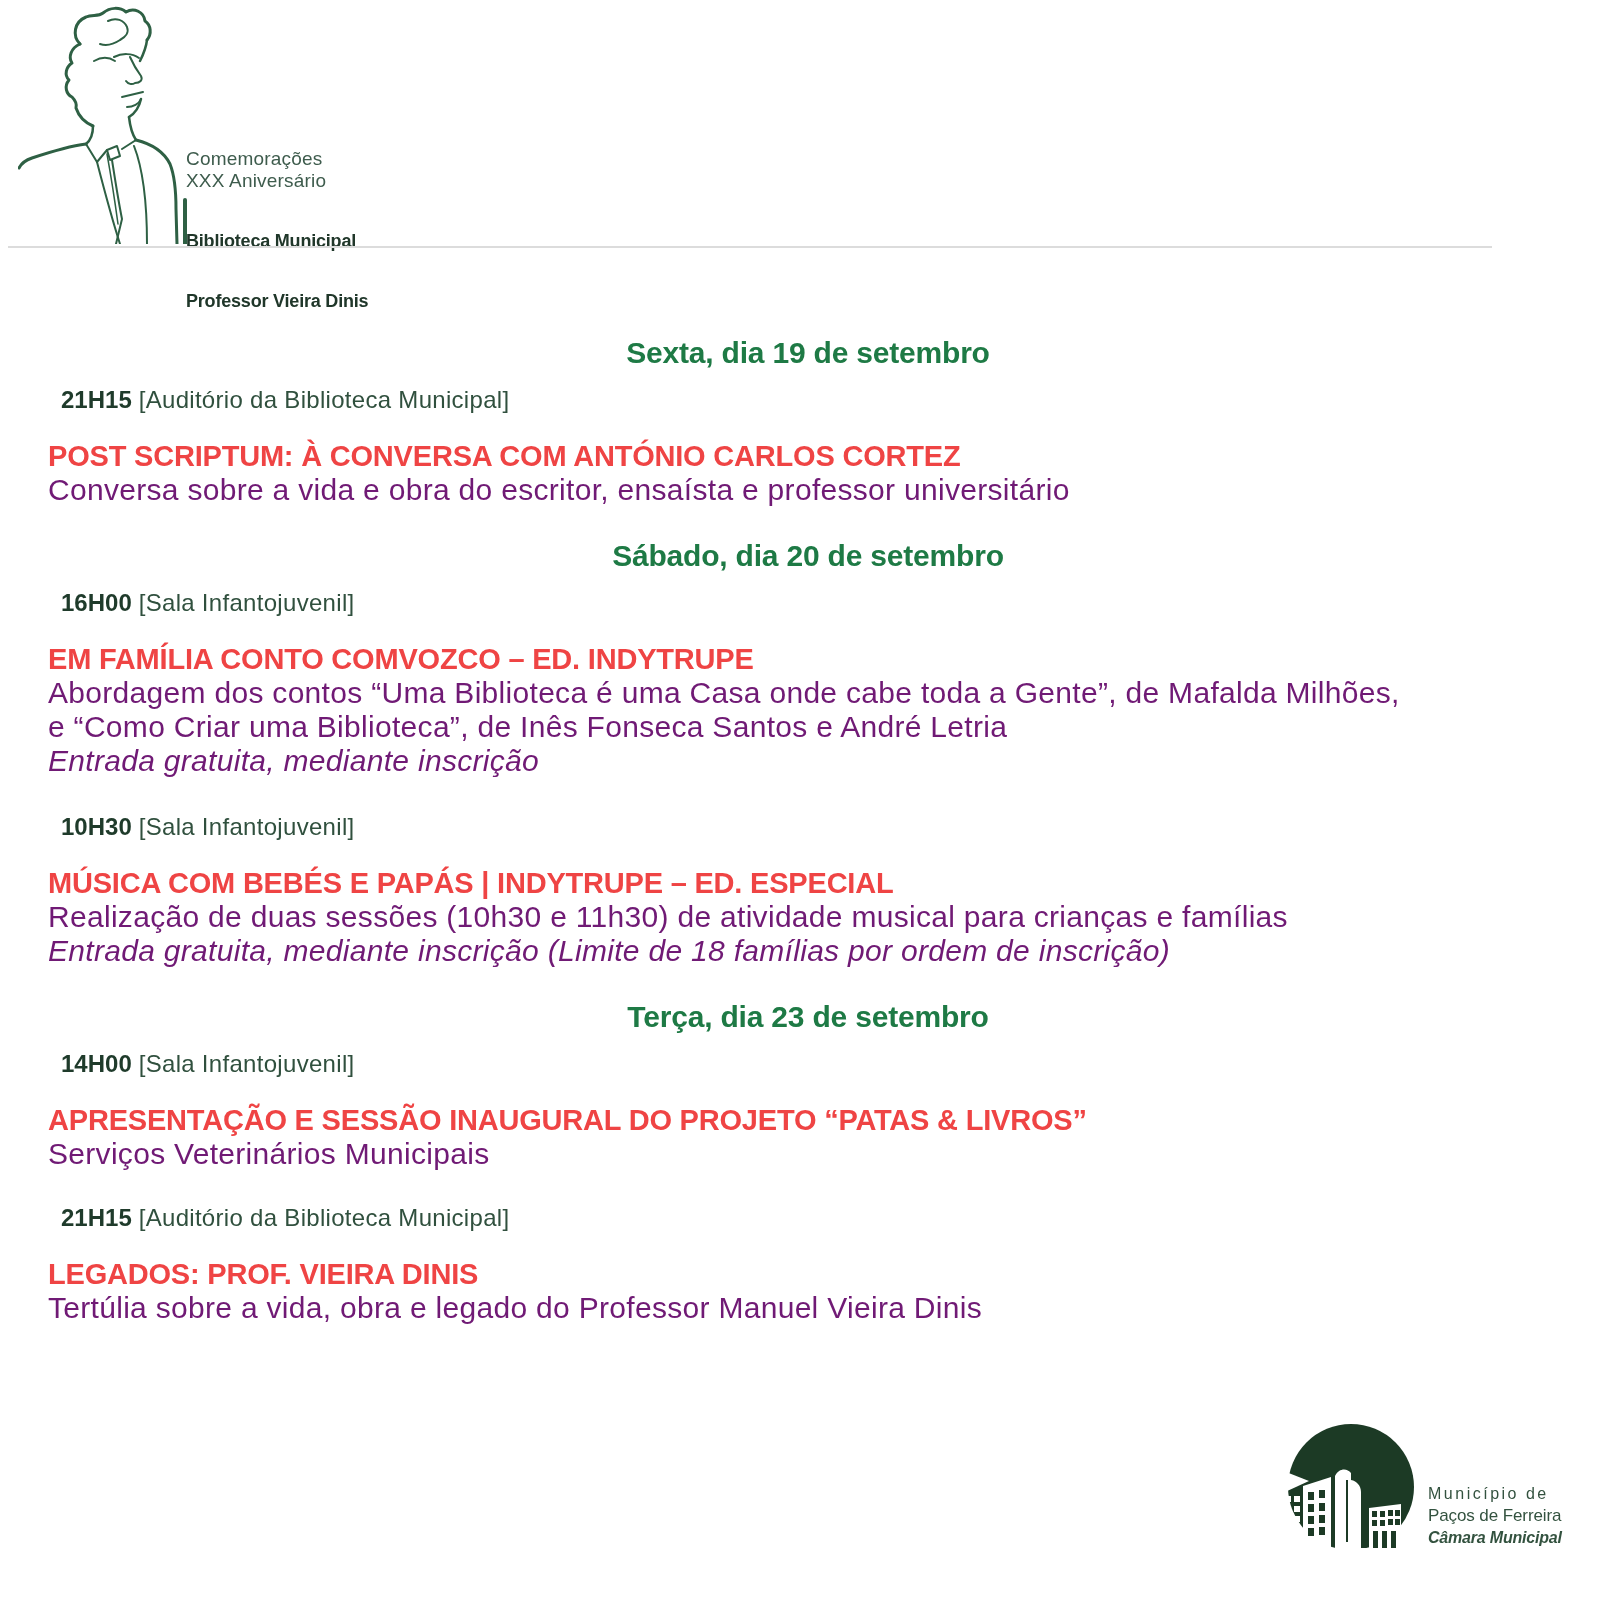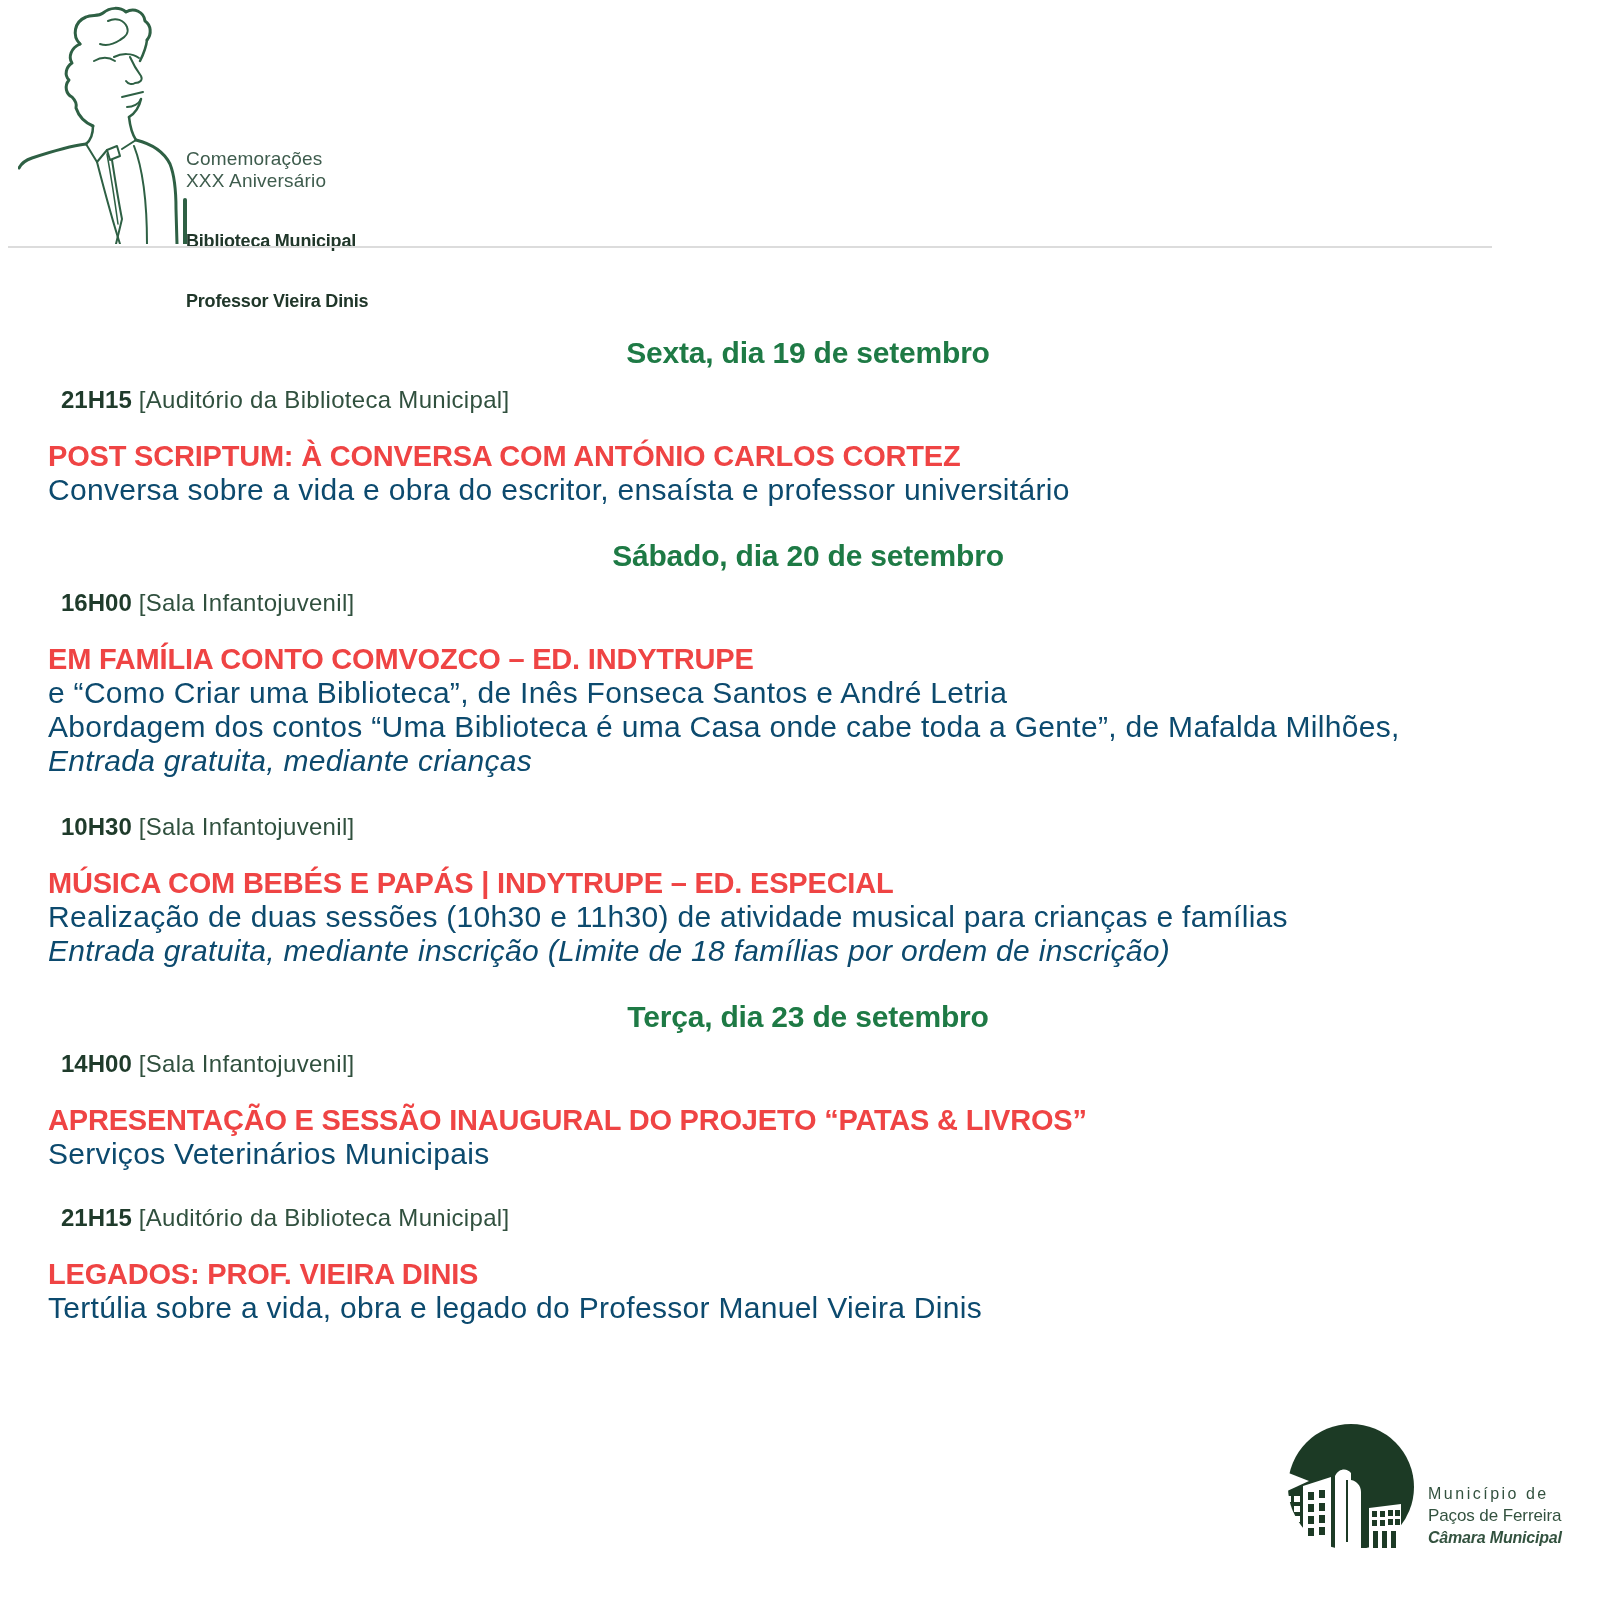--- a/index.html
+++ b/index.html
@@ -16,21 +16,21 @@
   .divider{position:absolute;left:8px;top:246px;width:1484px;height:2px;background:#dcdcdc;}
   
   .content{position:absolute;left:48px;top:336px;width:1520px;}
   .event{margin-top:32px;}
   .event:first-child{margin-top:0;}
   .session + .session{margin-top:30px;}
   .date{font-size:30px;line-height:34px;margin:0;font-weight:bold;color:#1e7a45;letter-spacing:-.2px;text-align:center;}
   .timeline{font-size:24px;line-height:34px;margin:13px;color:#30503e;letter-spacing:.3px;}
   .timeline .time{font-weight:bold;color:#1f3b2b;letter-spacing:0;}
   .etitle{font-size:29px;line-height:34px;margin:22px 0 0 0;font-weight:bold;color:#ef4444;letter-spacing:-.2px;}
-  .desc{font-size:30px;line-height:34px;margin:0;color:#0c4a6e;letter-spacing:.3px;}
+  .desc{font-size:30px;line-height:34px;margin:0;color:#701a75;letter-spacing:.3px;}
   .note{font-style:italic;}
   
   .muni-emblem{position:absolute;left:1275px;top:1424px;width:150px;height:133px;}
   .muni-text{position:absolute;left:1428px;top:1483px;color:#33523f;}
   .muni-l1{font-size:16px;line-height:22px;letter-spacing:2.5px;}
   .muni-l2{font-size:17px;line-height:22px;letter-spacing:-.1px;}
   .muni-l3{font-size:16px;line-height:22px;font-weight:bold;font-style:italic;letter-spacing:-.2px;}
 </style>
 </head>
 <body>
@@ -89,23 +89,23 @@
       <h3 class="etitle">POST SCRIPTUM: À CONVERSA COM ANTÓNIO CARLOS CORTEZ</h3>
       <p class="desc">Conversa sobre a vida e obra do escritor, ensaísta e professor universitário</p>
     </div>
   </section>
 
   <section class="event">
     <h2 class="date">Sábado, dia 20 de setembro</h2>
     <div class="session">
       <p class="timeline"><span class="time">16H00</span> <span>[Sala Infantojuvenil]</span></p>
       <h3 class="etitle">EM FAMÍLIA CONTO COMVOZCO – ED. INDYTRUPE</h3>
+      <p class="desc">Abordagem dos contos “Uma Biblioteca é uma Casa onde cabe toda a Gente”, de Mafalda Milhões,</p>
       <p class="desc">e “Como Criar uma Biblioteca”, de Inês Fonseca Santos e André Letria</p>
-      <p class="desc">Abordagem dos contos “Uma Biblioteca é uma Casa onde cabe toda a Gente”, de Mafalda Milhões,</p>
-      <p class="desc note">Entrada gratuita, mediante crianças</p>
+      <p class="desc note">Entrada gratuita, mediante inscrição</p>
     </div>
   </section>
 
   <section class="event">
     <div class="session">
       <p class="timeline"><span class="time">10H30</span> <span>[Sala Infantojuvenil]</span></p>
       <h3 class="etitle">MÚSICA COM BEBÉS E PAPÁS | INDYTRUPE – ED. ESPECIAL</h3>
       <p class="desc">Realização de duas sessões (10h30 e 11h30) de atividade musical para crianças e famílias</p>
       <p class="desc note">Entrada gratuita, mediante inscrição (Limite de 18 famílias por ordem de inscrição)</p>
     </div>

